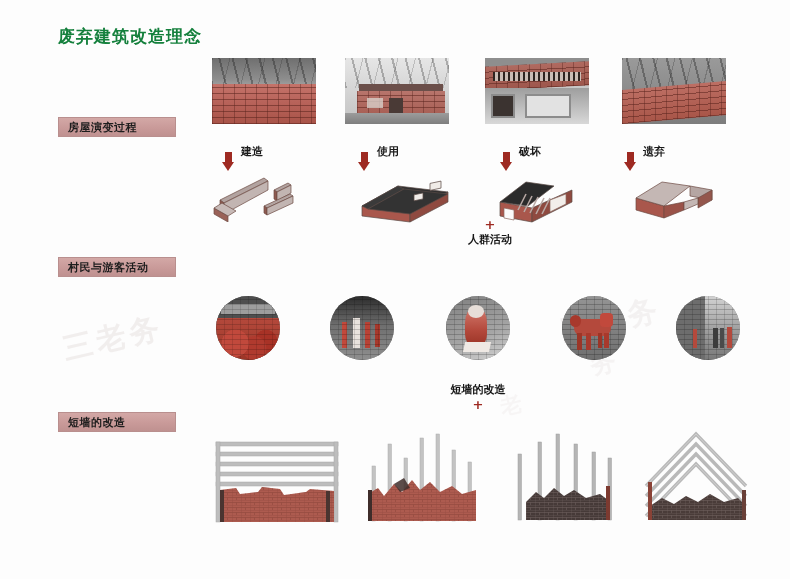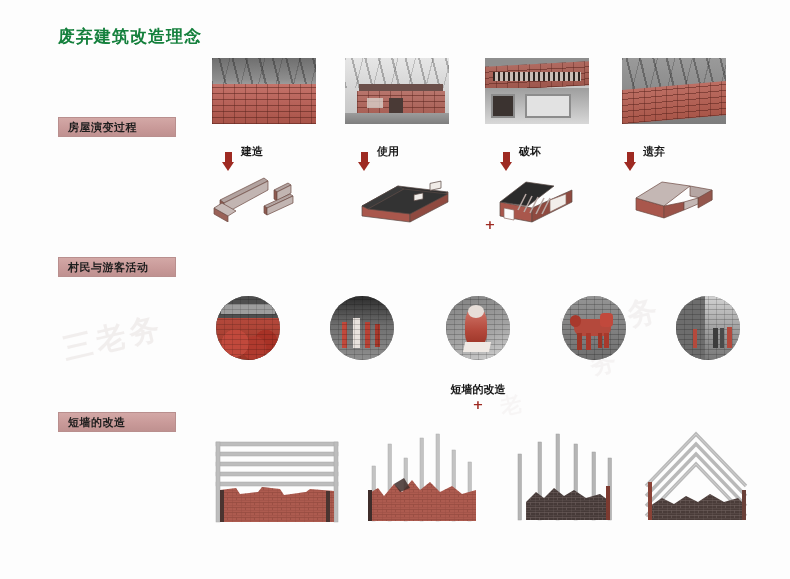--- a/index.html
+++ b/index.html
@@ -310,20 +310,21 @@
         <polygon points="36,34 36,46 56,38 56,30" fill="#9a5248"></polygon>
         <polygon points="62,14 84,18 84,28 62,24" fill="#b5a6a3"></polygon>
         <polygon points="84,18 84,28 70,36 70,26" fill="#94564c"></polygon>
         <polygon points="56,30 56,38 70,32 70,26" fill="#c4b7b4"></polygon>
       </g>
     </svg>
   </div>
 
   <div class="note" style="left:410px; top:218px;">
     <div class="plus">+</div>
+    <div class="line">人群活动</div>
   </div>
 
   <div class="circle" style="left:216px; top:296px;">
     <div class="inner">
       <div style="position:absolute;inset:0;background:#8a8a8a;"></div>
       <div style="position:absolute;left:0;right:0;top:0;height:38%;background:#4e4e4e;"></div>
       <div style="position:absolute;left:8%;top:12%;width:84%;height:16%;background:#9d9d9d;"></div>
       <div style="position:absolute;left:0;right:0;bottom:0;height:66%;
                   background:radial-gradient(circle at 30% 60%, #c1493c 0 26%, rgba(0,0,0,0) 27%),
                              radial-gradient(circle at 60% 72%, #b03a2e 0 24%, rgba(0,0,0,0) 25%),

